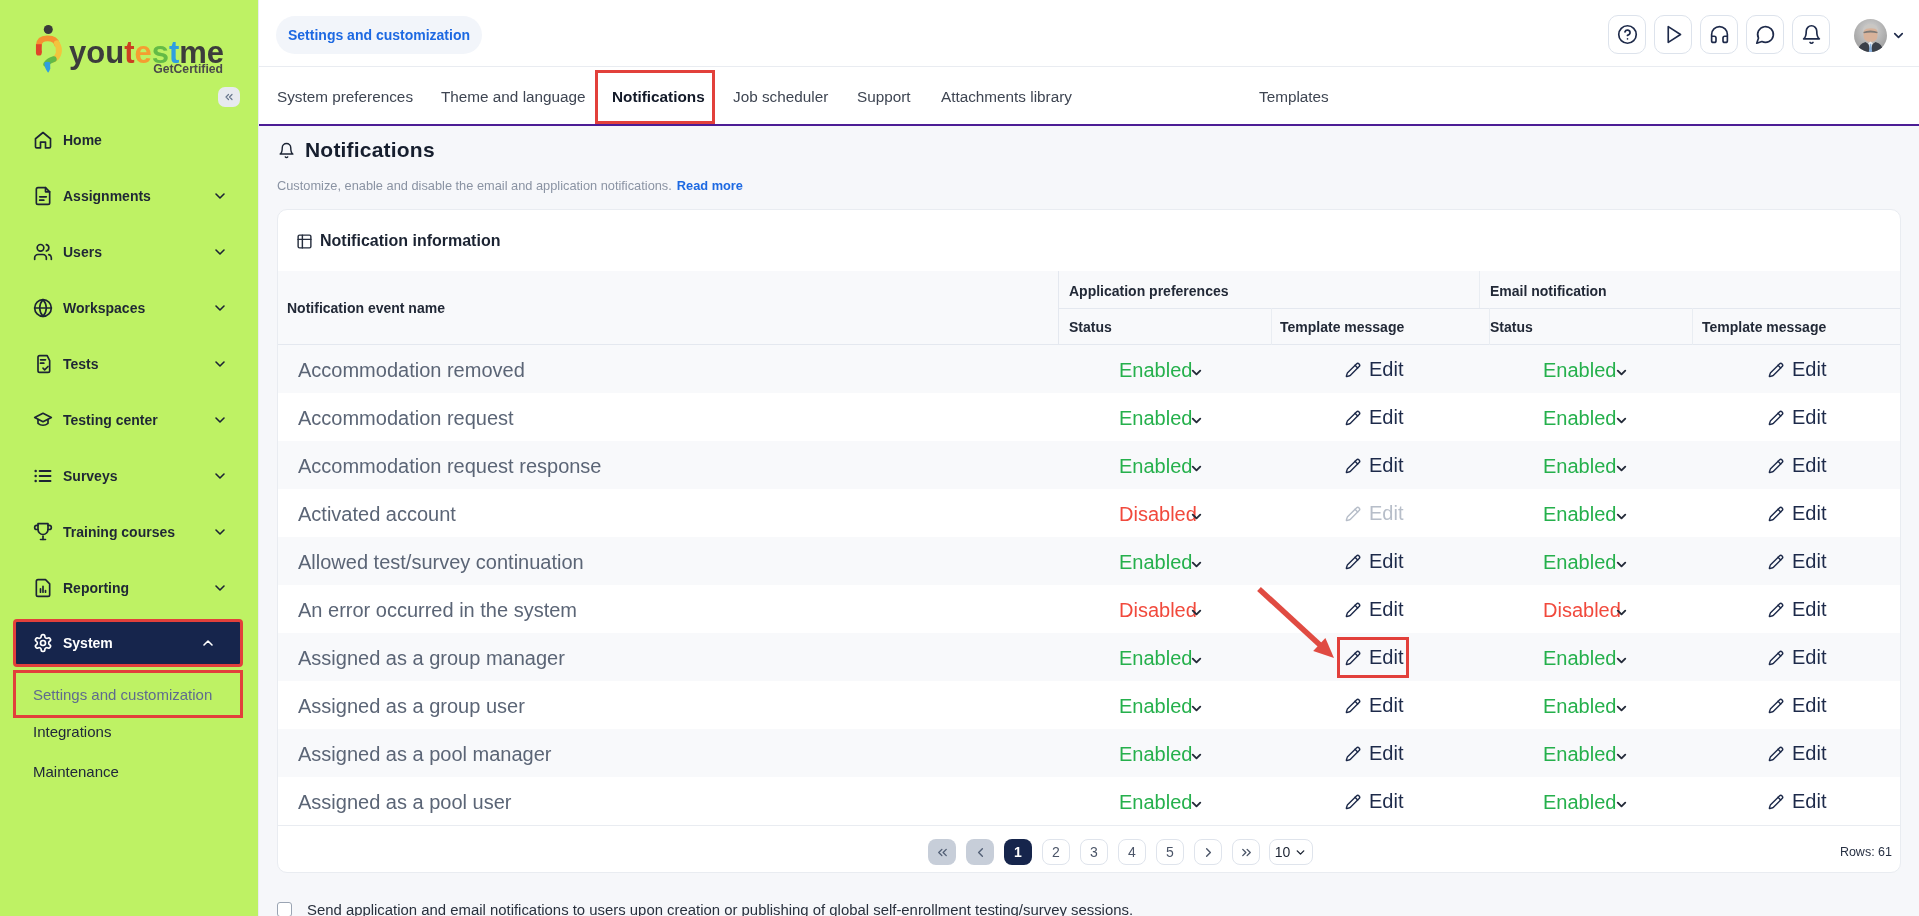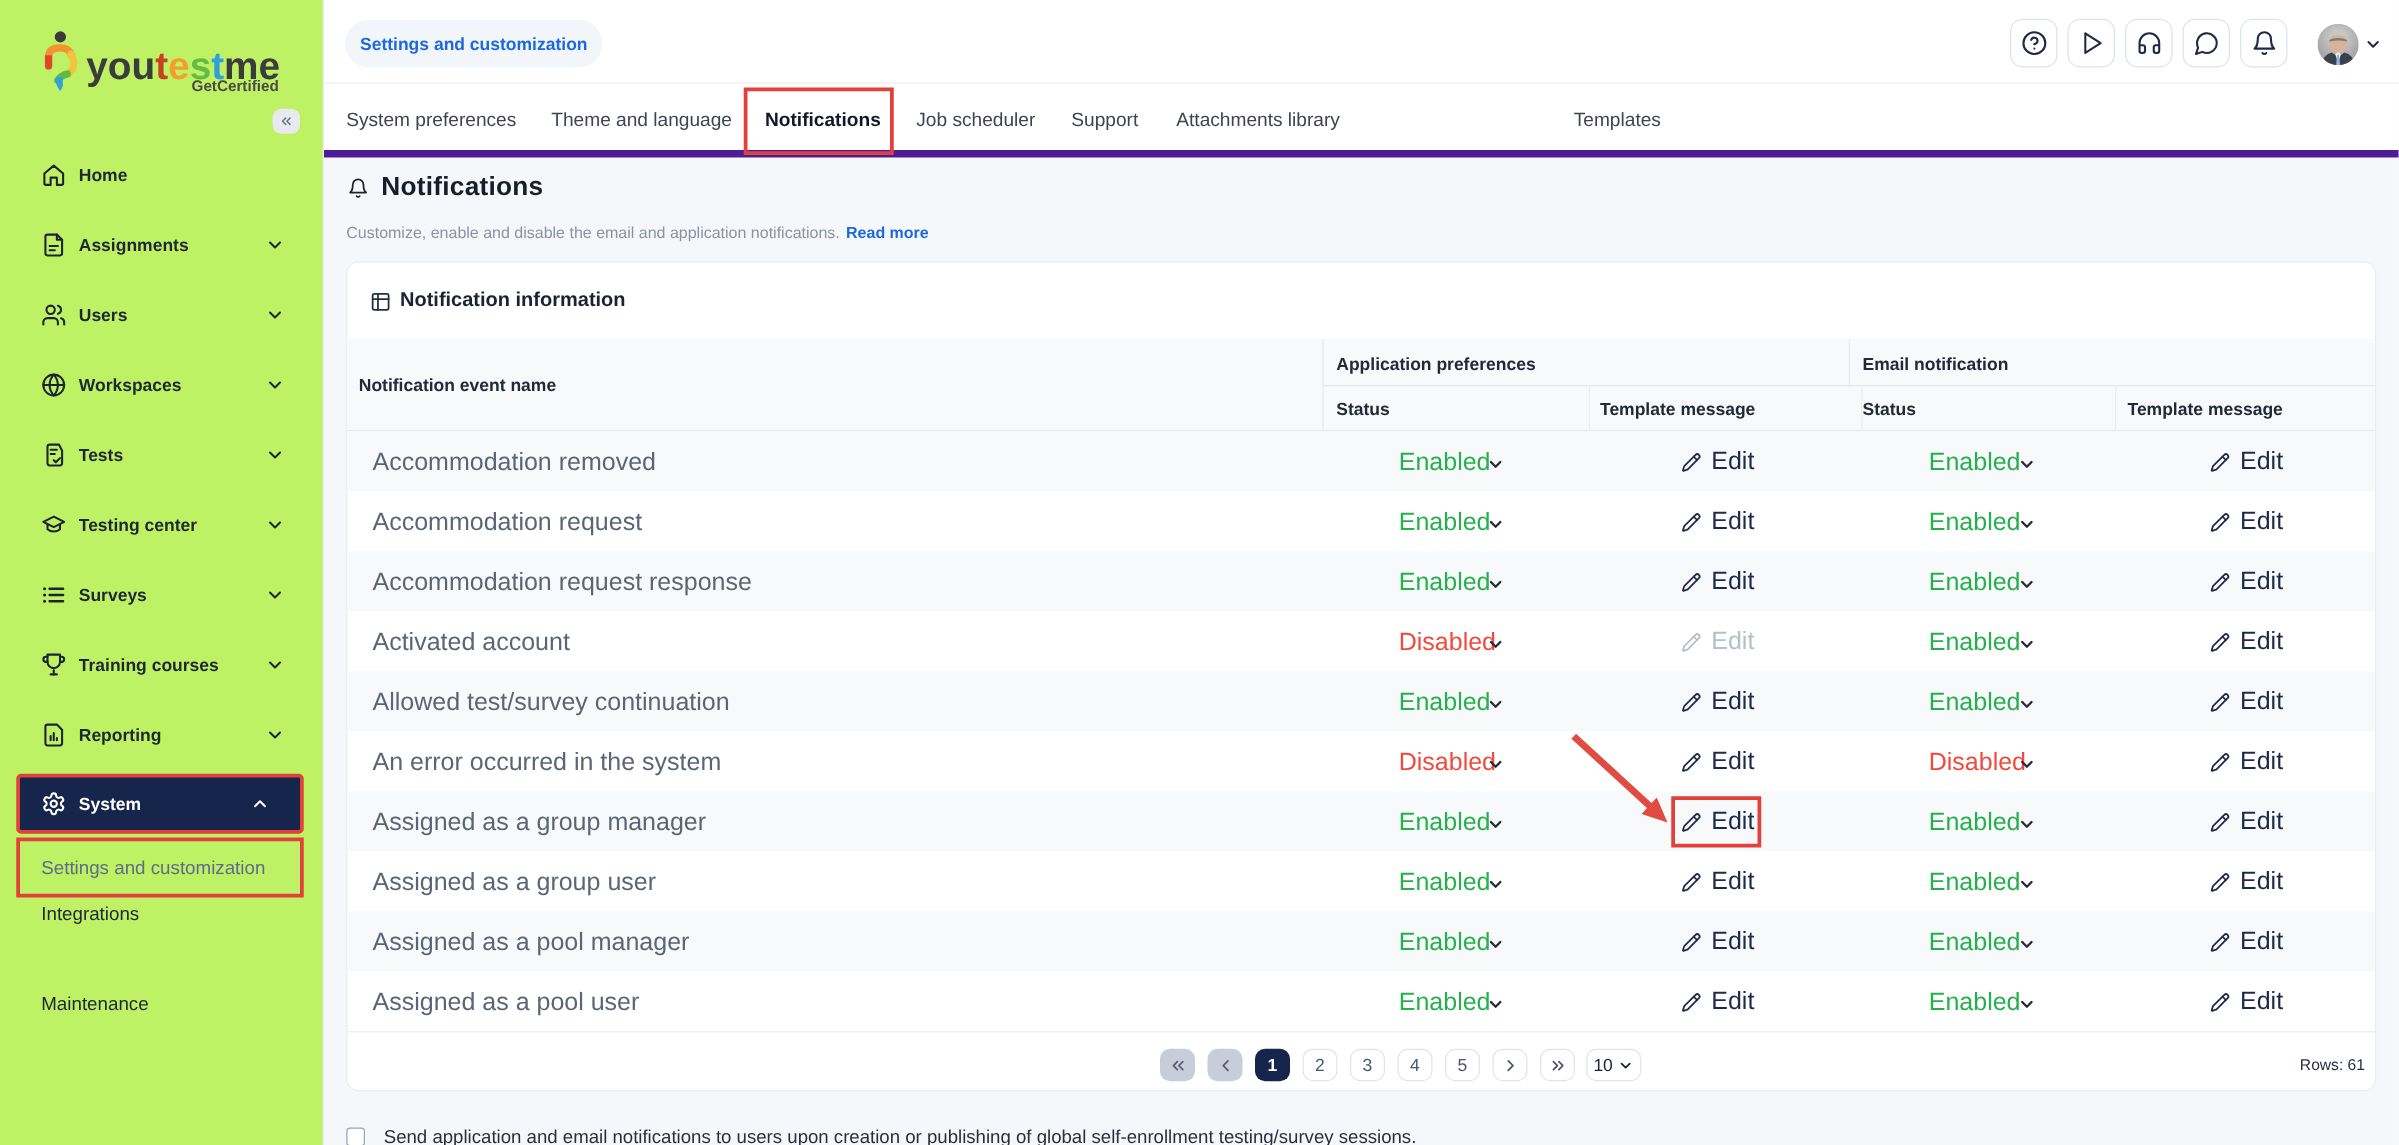--- a/index.html
+++ b/index.html
@@ -21,21 +21,21 @@
 
 
 #topbar { position:absolute; left:259px; top:0; width:1660px; height:67px; background:#fff; border-bottom:1px solid #e9ecf1; }
 #chip { position:absolute; left:17px; top:16px; height:38px; padding:0 12px; border-radius:19px; background:#f2f5fa; color:#1d69e2; font-size:14px; font-weight:700; display:flex; align-items:center; }
 #search { position:absolute; left:1087px; top:16px; width:241px; height:38px; border:1px solid #dde3ec; border-radius:9px; background:#fff; display:flex; align-items:center; color:#9aa4b3; font-size:15px; }
 #search svg { width:17px; height:17px; margin:0 9px 0 16px; color:#828d9d; }
 .ibtn { position:absolute; top:15px; width:38px; height:39px; border:1px solid #dde3ec; border-radius:10px; background:#fff; color:#1e2a4a; display:flex; align-items:center; justify-content:center; }
 .ibtn svg { width:21px; height:21px; }
 
 
-#tabbar { position:absolute; left:259px; top:67px; width:1660px; height:59px; background:#fff; border-bottom:6px solid #4c1d95; }
+#tabbar { position:absolute; left:259px; top:67px; width:1660px; height:59px; background:#fff; border-bottom:2px solid #4c1d95; }
 .tab { position:absolute; top:0; height:59px; display:flex; align-items:center; color:#3e4552; font-size:15.3px; }
 
 
 #h1row { position:absolute; left:278px; top:138px; display:flex; align-items:center; color:#161e2e; }
 #h1row svg { width:17px; height:19px; margin-right:10px; color:#1c2434; }
 #h1row b { font-size:21px; letter-spacing:.2px; }
 #subt { position:absolute; left:277px; top:178px; font-size:12.8px; color:#8a93a3; }
 #subt a { color:#1d69e2; font-weight:700; text-decoration:none; margin-left:5px; }
 
 
@@ -232,21 +232,21 @@
           <path d="M12.22 2h-.44a2 2 0 0 0-2 2v.18a2 2 0 0 1-1 1.73l-.43.25a2 2 0 0 1-2 0l-.15-.08a2 2 0 0 0-2.73.73l-.22.38a2 2 0 0 0 .73 2.73l.15.1a2 2 0 0 1 1 1.72v.51a2 2 0 0 1-1 1.74l-.15.09a2 2 0 0 0-.73 2.73l.22.38a2 2 0 0 0 2.73.73l.15-.08a2 2 0 0 1 2 0l.43.25a2 2 0 0 1 1 1.73V20a2 2 0 0 0 2 2h.44a2 2 0 0 0 2-2v-.18a2 2 0 0 1 1-1.73l.43-.25a2 2 0 0 1 2 0l.15.08a2 2 0 0 0 2.73-.73l.22-.39a2 2 0 0 0-.73-2.73l-.15-.08a2 2 0 0 1-1-1.74v-.5a2 2 0 0 1 1-1.74l.15-.09a2 2 0 0 0 .73-2.73l-.22-.38a2 2 0 0 0-2.73-.73l-.15.08a2 2 0 0 1-2 0l-.43-.25a2 2 0 0 1-1-1.73V4a2 2 0 0 0-2-2z"></path>
           <circle cx="12" cy="12" r="3"></circle>
         </svg>
     System
     <svg class="chev" viewBox="0 0 24 24" fill="none" stroke="#fff" stroke-width="2.4" stroke-linecap="round" stroke-linejoin="round">
           <path d="m18 15-6-6-6 6"></path>
         </svg>
   </div>
   <div id="setbox">Settings and customization</div>
   <div class="subitem" style="top:723px;">Integrations</div>
-  <div class="subitem" style="top:795px;">Maintenance</div>
+  <div class="subitem" style="top:763px;">Maintenance</div>
 </div>
 
 <div id="h1row">
   <svg viewBox="0 0 24 24" fill="none" stroke="currentColor" stroke-width="2" stroke-linecap="round" stroke-linejoin="round">
         <path d="M6 8a6 6 0 0 1 12 0c0 7 3 9 3 9H3s3-2 3-9"></path>
         <path d="M10.3 21a1.94 1.94 0 0 0 3.4 0"></path>
       </svg>
   <b>Notifications</b>
 </div>
 <div id="subt">Customize, enable and disable the email and application notifications.<a>Read more</a></div>

